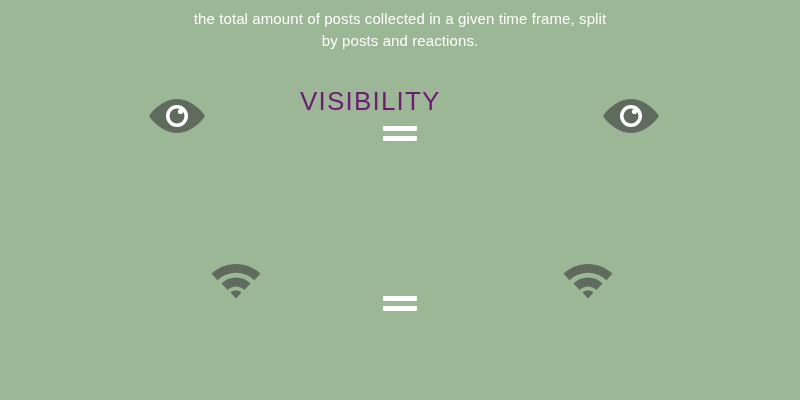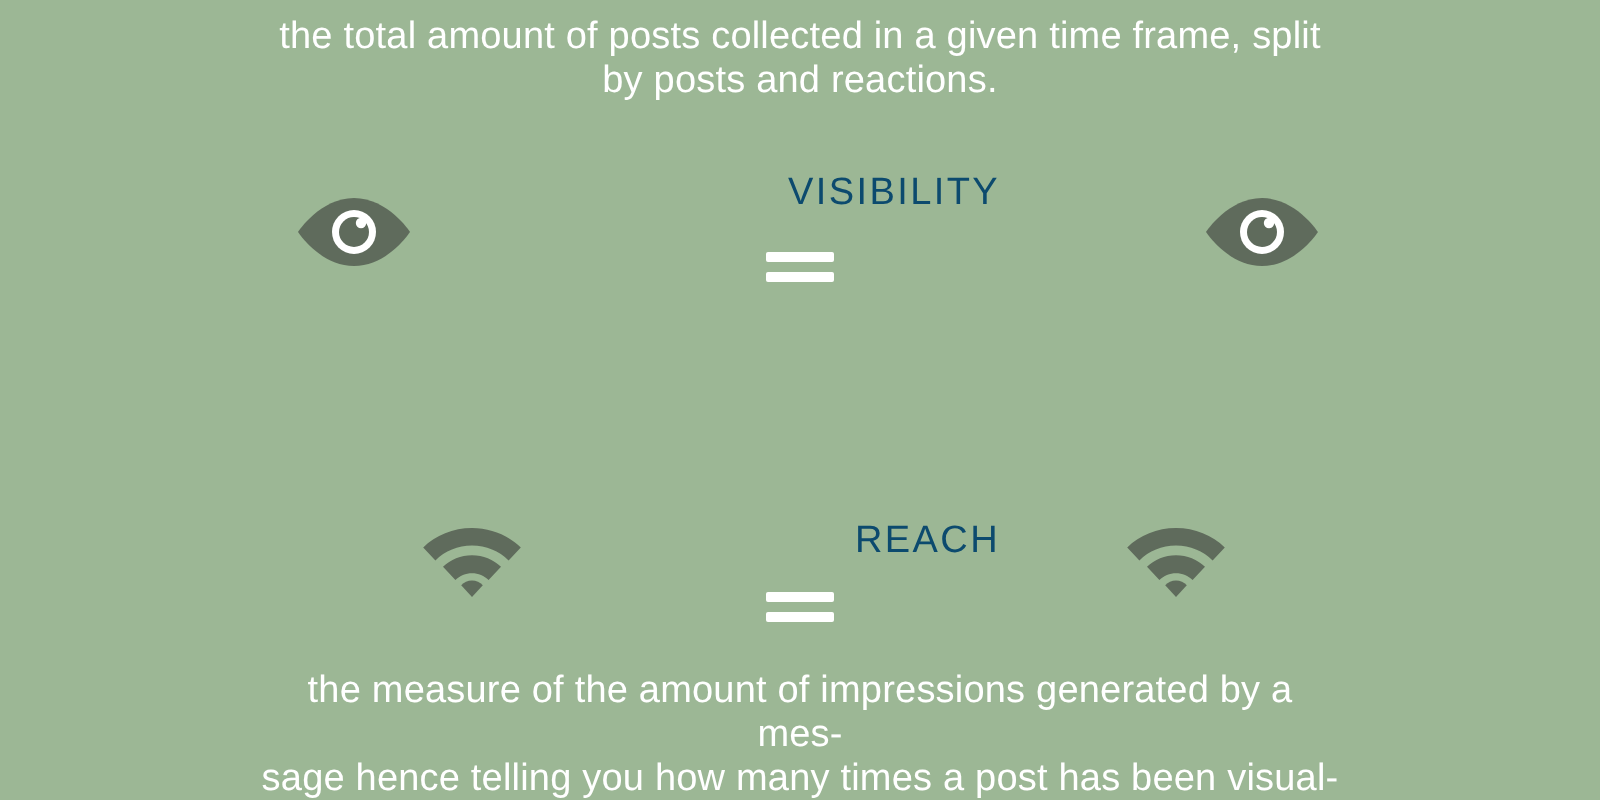--- a/index.html
+++ b/index.html
@@ -14,21 +14,21 @@
     overflow: hidden;
   }
   .page {
     position: relative;
     width: 800px;
     height: 400px;
   }
   .para {
     position: absolute;
     color: #ffffff;
-    font-size: 19px;
+    font-size: 15px;
     line-height: 22px;
     text-align: center;
     letter-spacing: 0.1px;
     white-space: pre-line;
   }
   
   .para-top {
     left: 130px;
     top: 8px;
     width: 540px;
@@ -38,24 +38,24 @@
     top: 163px;
     width: 560px;
   }
   .para-reach {
     left: 130px;
     top: 335px;
     width: 540px;
   }
   .section-title {
     position: absolute;
-    color: #0c4a6e;
-    font-size: 19px;
+    color: #701a75;
+    font-size: 26px;
     letter-spacing: 1.2px;
-    text-align: right;
+    text-align: left;
     width: 200px;
   }
   .title-visibility {
     left: 300px;
     top: 86px;
   }
   .title-reach {
     left: 300px;
     top: 260px;
   }
@@ -132,34 +132,30 @@
 
 
   <div class="icon wifi-left">
     <svg width="52" height="42" viewBox="0 0 52 42" aria-hidden="true">
       <path d="M26 6C16.5 6 7.9 9.7 1.6 15.7l6.1 6.5C12.5 17.6 18.9 14.8 26 14.8s13.5 2.8 18.3 7.4l6.1-6.5C44.1 9.7 35.5 6 26 6z" fill="#5f6b5c"></path>
       <path d="M26 19.6c-5.6 0-10.7 2.2-14.5 5.8l6.2 6.6c2.2-2.1 5.1-3.4 8.3-3.4s6.1 1.3 8.3 3.4l6.2-6.6c-3.8-3.6-8.9-5.8-14.5-5.8z" fill="#5f6b5c"></path>
       <path d="M26 32.3c-2.1 0-4 .9-5.4 2.3L26 40.5l5.4-5.9c-1.4-1.4-3.3-2.3-5.4-2.3z" fill="#5f6b5c"></path>
     </svg>
   </div>
 
-  <div class="section-title title-reach">REACH</div>
 
   <div class="equals eq-reach">
     <span>
       <i class="bar"></i>
       <i class="bar"></i>
     </span>
   </div>
 
   <div class="icon wifi-right">
     <svg width="52" height="42" viewBox="0 0 52 42" aria-hidden="true">
       <path d="M26 6C16.5 6 7.9 9.7 1.6 15.7l6.1 6.5C12.5 17.6 18.9 14.8 26 14.8s13.5 2.8 18.3 7.4l6.1-6.5C44.1 9.7 35.5 6 26 6z" fill="#5f6b5c"></path>
       <path d="M26 19.6c-5.6 0-10.7 2.2-14.5 5.8l6.2 6.6c2.2-2.1 5.1-3.4 8.3-3.4s6.1 1.3 8.3 3.4l6.2-6.6c-3.8-3.6-8.9-5.8-14.5-5.8z" fill="#5f6b5c"></path>
       <path d="M26 32.3c-2.1 0-4 .9-5.4 2.3L26 40.5l5.4-5.9c-1.4-1.4-3.3-2.3-5.4-2.3z" fill="#5f6b5c"></path>
     </svg>
   </div>
 
-  <div class="para para-reach">the measure of the amount of impressions generated by a mes-
-sage hence telling you how many times a post has been visual-
-ised in a timeline.</div>
 
 </div>
 
 </body></html>

